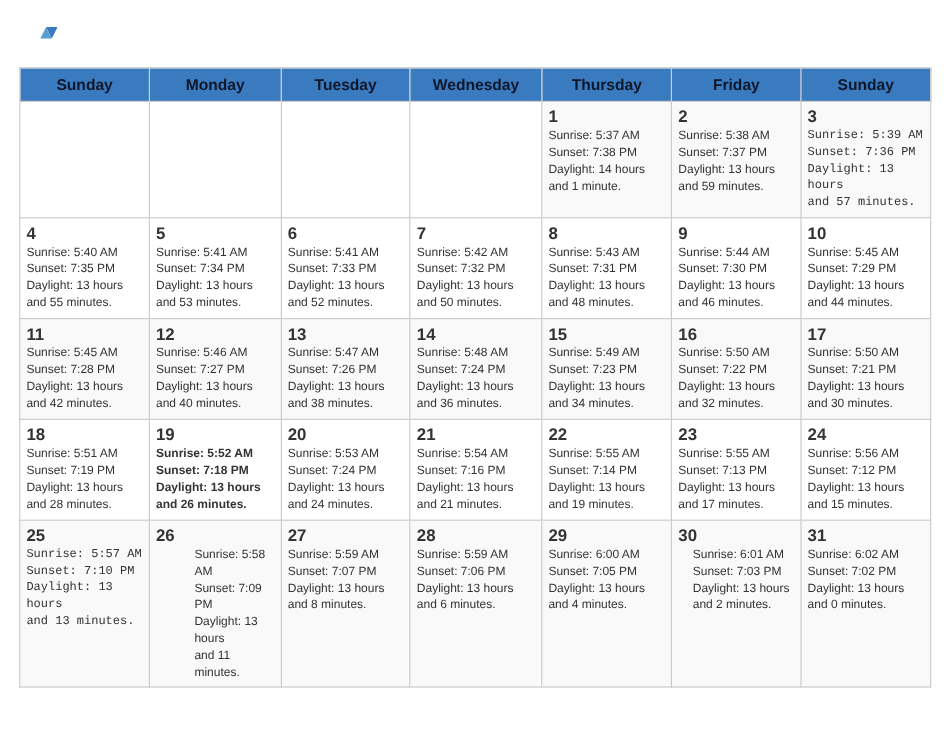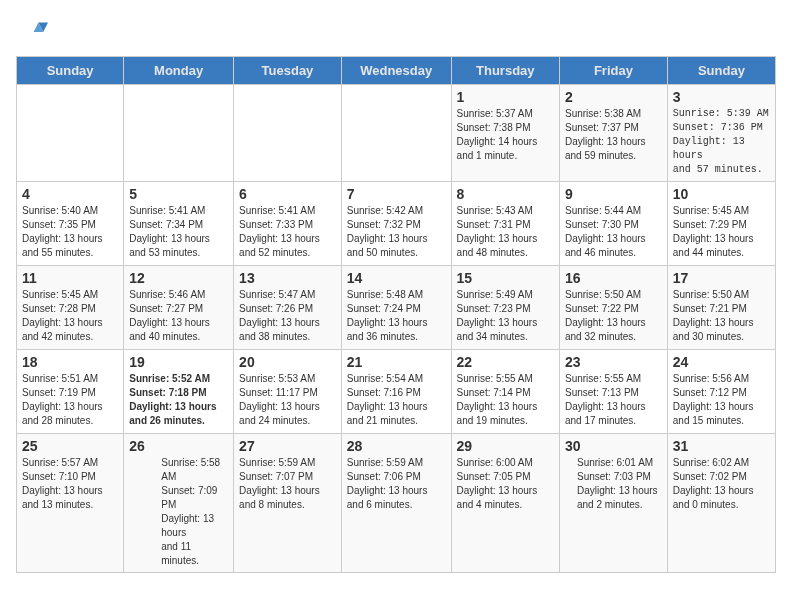--- a/index.html
+++ b/index.html
@@ -44,21 +44,21 @@
       font-size: 16px;
       color: #555;
     }
     table {
       width: 100%;
       border-collapse: collapse;
       font-size: 11px;
     }
     thead tr th {
       background-color: #3a7abf;
-      color: #e5e5e5;
+      color: #0f172a;
       text-align: center;
       padding: 6px 4px;
       font-size: 13px;
       font-weight: bold;
       border: 1px solid #ccc;
     }
     tbody tr td {
       border: 1px solid #ccc;
       vertical-align: top;
       padding: 4px 5px;
@@ -257,21 +257,21 @@
         <td>
           <span class="day-number">19</span>
           <div class="day-info" style="white-space: pre-line; font-weight: bold;">Sunrise: 5:52 AM
 Sunset: 7:18 PM
 Daylight: 13 hours
 and 26 minutes.</div>
         </td>
         <td>
           <span class="day-number">20</span>
           <div class="day-info" style="white-space: pre-line;">Sunrise: 5:53 AM
-Sunset: 11:17 PM
+Sunset: 7:24 PM
 Daylight: 13 hours
 and 24 minutes.</div>
         </td>
         <td>
           <span class="day-number">21</span>
           <div class="day-info" style="white-space: pre-line;">Sunrise: 5:54 AM
 Sunset: 7:16 PM
 Daylight: 13 hours
 and 21 minutes.</div>
         </td>
@@ -293,21 +293,21 @@
           <span class="day-number">24</span>
           <div class="day-info" style="white-space: pre-line;">Sunrise: 5:56 AM
 Sunset: 7:12 PM
 Daylight: 13 hours
 and 15 minutes.</div>
         </td>
       </tr>
       <tr>
         <td>
           <span class="day-number">25</span>
-          <div class="day-info" style="white-space: pre-line;">Sunrise: 5:57 AM
+          <div class="day-info" style="white-space: pre-line; font-family: Liberation Mono, monospace;">Sunrise: 5:57 AM
 Sunset: 7:10 PM
 Daylight: 13 hours
 and 13 minutes.</div>
         </td>
         <td>
           <span class="day-number">26</span>
           <div class="day-info" style="white-space: pre-line; margin-left: 32px;">Sunrise: 5:58 AM
 Sunset: 7:09 PM
 Daylight: 13 hours
 and 11 minutes.</div>

